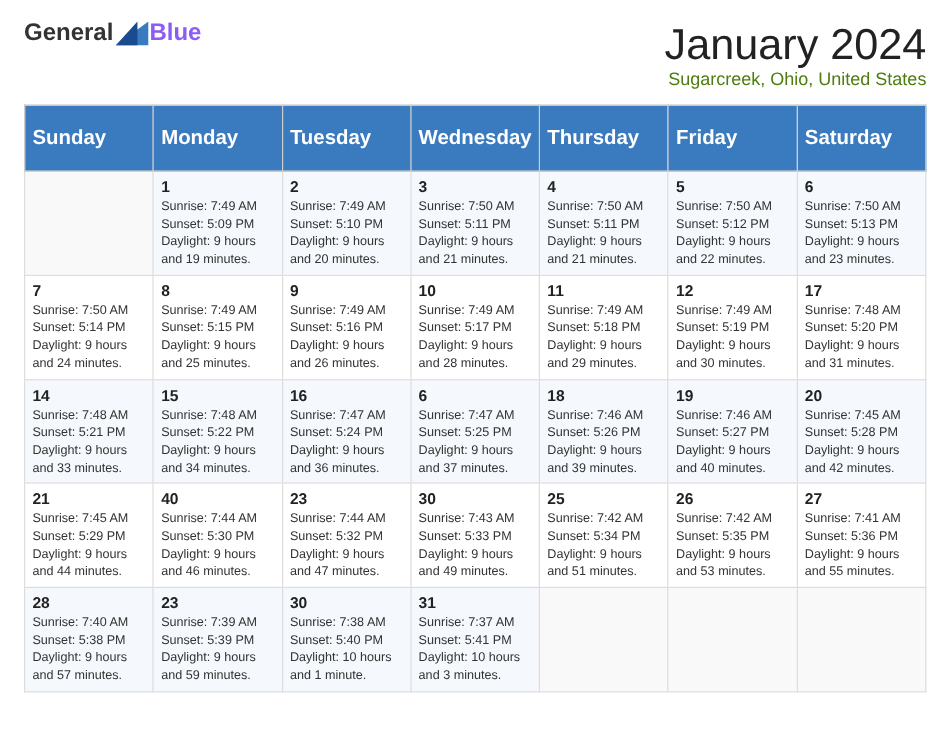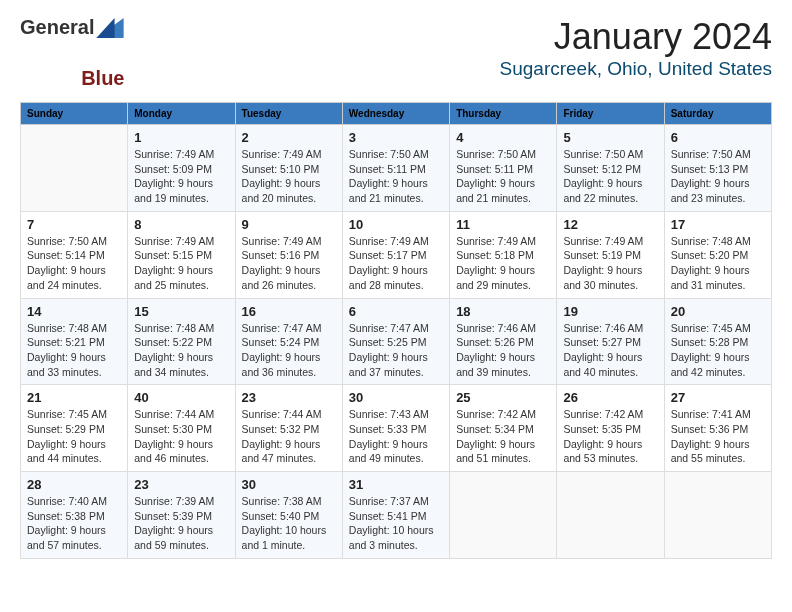--- a/index.html
+++ b/index.html
@@ -11,59 +11,57 @@
       padding: 16px 20px;
     }
     .header {
       display: flex;
       justify-content: space-between;
       align-items: flex-start;
       margin-bottom: 12px;
     }
     .logo {
       display: flex;
-      flex-direction: column;
-      align-items: flex-end;
-      gap: 28px;
+      align-items: center;
     }
     .logo-text {
       display: flex;
       align-items: center;
       font-size: 20px;
       font-weight: bold;
     }
     .logo-general { color: #333; }
-    .logo-blue { color: #7f1d1d; }
+    .logo-blue { color: #8b5cf6; }
     .logo-icon {
       width: 28px;
       height: 20px;
       margin-left: 2px;
     }
     .title-block { text-align: right; }
     .month-title {
       font-size: 36px;
       font-weight: normal;
       color: #222;
       margin-left: 48px;
     }
     .location {
-      font-size: 19px;
-      color: #0c4a6e;
+      font-size: 15px;
+      color: #4d7c0f;
     }
     .calendar {
       width: 100%;
       border-collapse: collapse;
       font-size: 11px;
     }
     .calendar thead tr th {
       background: #3a7abf;
-      color: #000000;
+      color: #ffffff;
       text-align: left;
-      padding: 5px 6px;
-      font-size: 10px;
+      padding: 17px 6px;
+      font-size: 17px;
       font-weight: bold;
       border: 1px solid #ccc;
     }
     .calendar tbody tr {
       border-bottom: 1px solid #ccc;
     }
     .calendar tbody tr:nth-child(odd) {
       background: #f5f8fc;
     }
     .calendar tbody tr:nth-child(even) {

